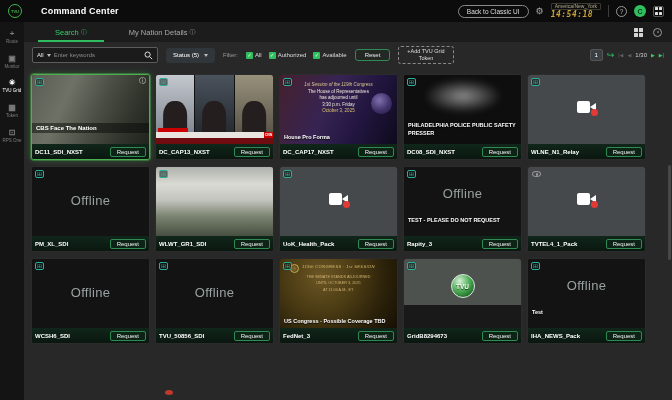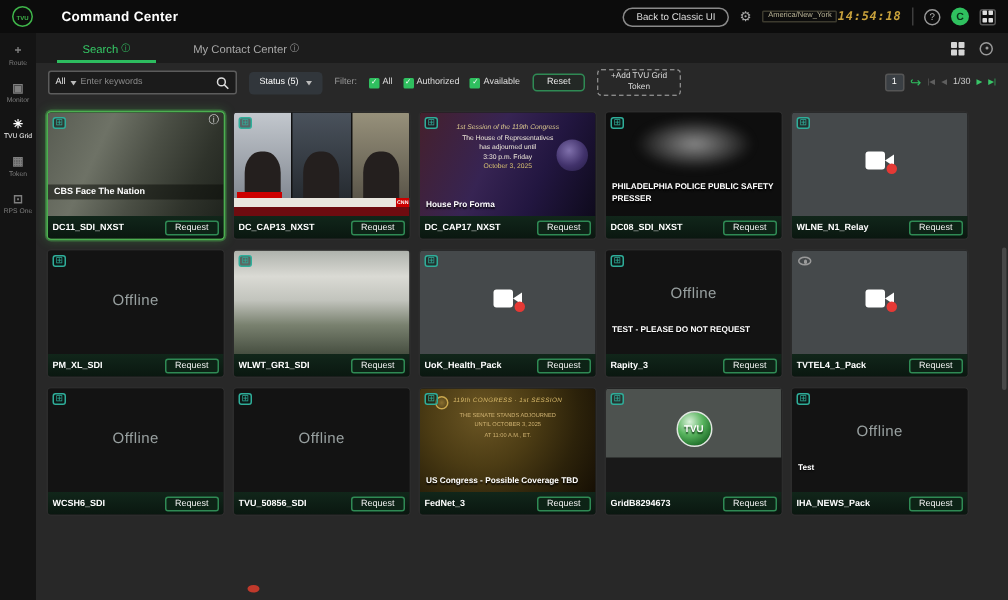--- a/index.html
+++ b/index.html
@@ -10,21 +10,21 @@
   
   .topbar { position:absolute; top:0; left:0; right:0; height:22px; background:#0c0c0c;
             display:flex; align-items:center; padding:0 8px; gap:19px; z-index:9; }
   .logo { width:14px; height:14px; border-radius:50%; border:1.5px solid #3fb54a; color:#3fb54a;
           font-size:4px; font-weight:bold; display:flex; align-items:center; justify-content:center; }
   .app-title { color:#fff; font-size:9px; font-weight:bold; letter-spacing:.2px; }
   .topbar-right { margin-left:auto; display:flex; align-items:center; gap:7px; }
   .back-btn { border:1px solid #8a8a8a; border-radius:9px; color:#ddd; font-size:6.5px;
               padding:2px 8px; background:transparent; white-space:nowrap; }
   .gear { color:#aaa; font-size:9px; line-height:1; }
-  .tz { display:flex; flex-direction:row; align-items:center; line-height:1.15; }
+  .tz { display:flex; flex-direction:column; line-height:1.15; }
   .tz-name { color:#b7b194; font-size:5px; border:1px solid #3c3a2e; padding:0 3px; border-radius:1px; }
   .clock { color:#c9a23c; font-family:"DejaVu Sans Mono", monospace; font-size:8px; font-style:italic;
            font-weight:bold; letter-spacing:.5px; }
   .vdiv { width:1px; height:12px; background:#3d3d3d; }
   .help { width:11px; height:11px; border:1px solid #999; border-radius:50%; color:#bbb; font-size:6.5px;
           display:flex; align-items:center; justify-content:center; }
   .avatar { width:12px; height:12px; border-radius:50%; background:#2fc15f; color:#08351a; font-size:7px;
             font-weight:bold; display:flex; align-items:center; justify-content:center; }
   .apps { width:11px; height:11px; display:grid; grid-template-columns:3px 3px; grid-auto-rows:3px;
           gap:1.5px; align-content:center; justify-content:center; border:1px solid #555; border-radius:2px; }
@@ -97,21 +97,21 @@
   .badge-grid { position:absolute; top:3px; left:3px; width:9px; height:8px; border:1px solid #2fae9a;
                 border-radius:2px; color:#2fae9a; font-size:6px; line-height:7px; text-align:center;
                 background:rgba(8,28,24,.55); }
   .badge-info { position:absolute; top:2px; right:3px; color:#ddd; font-size:7px; line-height:1; }
   .badge-eye { position:absolute; top:4px; left:4px; width:9px; height:6px; border:1px solid #9a9a9a;
                border-radius:50%; }
   .badge-eye::after { content:""; position:absolute; left:2.5px; top:1px; width:2.5px; height:2.5px;
                       background:#9a9a9a; border-radius:50%; }
 
   .offline-text { position:absolute; top:50%; left:0; right:0; transform:translateY(-60%); text-align:center;
-                  color:#99a1a1; font-size:10px; letter-spacing:.3px; }
+                  color:#99a1a1; font-size:13px; letter-spacing:.3px; }
   .has-caption .offline-text { transform:translateY(-105%); }
   .thumb-caption { position:absolute; left:4px; bottom:12px; color:#fff; font-weight:bold; font-size:5.5px;
                    line-height:1.35; text-shadow:0 1px 1px rgba(0,0,0,.85); max-width:94%; }
 
   .t-cbs { background:linear-gradient(115deg,#585c52 0%,#6e7266 30%,#4b4f45 55%,#2f332b 80%,#20241e 100%); }
   .cbs-band { position:absolute; left:0; right:0; bottom:11px; background:rgba(8,10,6,.5); padding:2px 4px;
               color:#fff; font-size:6px; font-weight:bold; }
 
   .t-cnn { background:#15181d; }
   .cnn-panels { position:absolute; top:0; left:0; right:0; bottom:12px; display:flex; gap:1px; background:#111; }
@@ -224,21 +224,21 @@
     </div>
 
   <div class="main">
 
     <div class="tabsbar" id="tabsbar">
       <div class="tab active">
     <span class="tab-label">Search</span>
   <span class="tab-info">ⓘ</span>
         </div>
         <div class="tab">
-    <span class="tab-label">My Contact Center</span>
+    <span class="tab-label">My Nation Details</span>
   <span class="tab-info">ⓘ</span>
         </div>
         <div class="tabsbar-icons">
         <span class="gv">
             <i></i>
             <i></i>
             <i></i>
             <i></i>
           </span>
         <span class="circ"></span>

